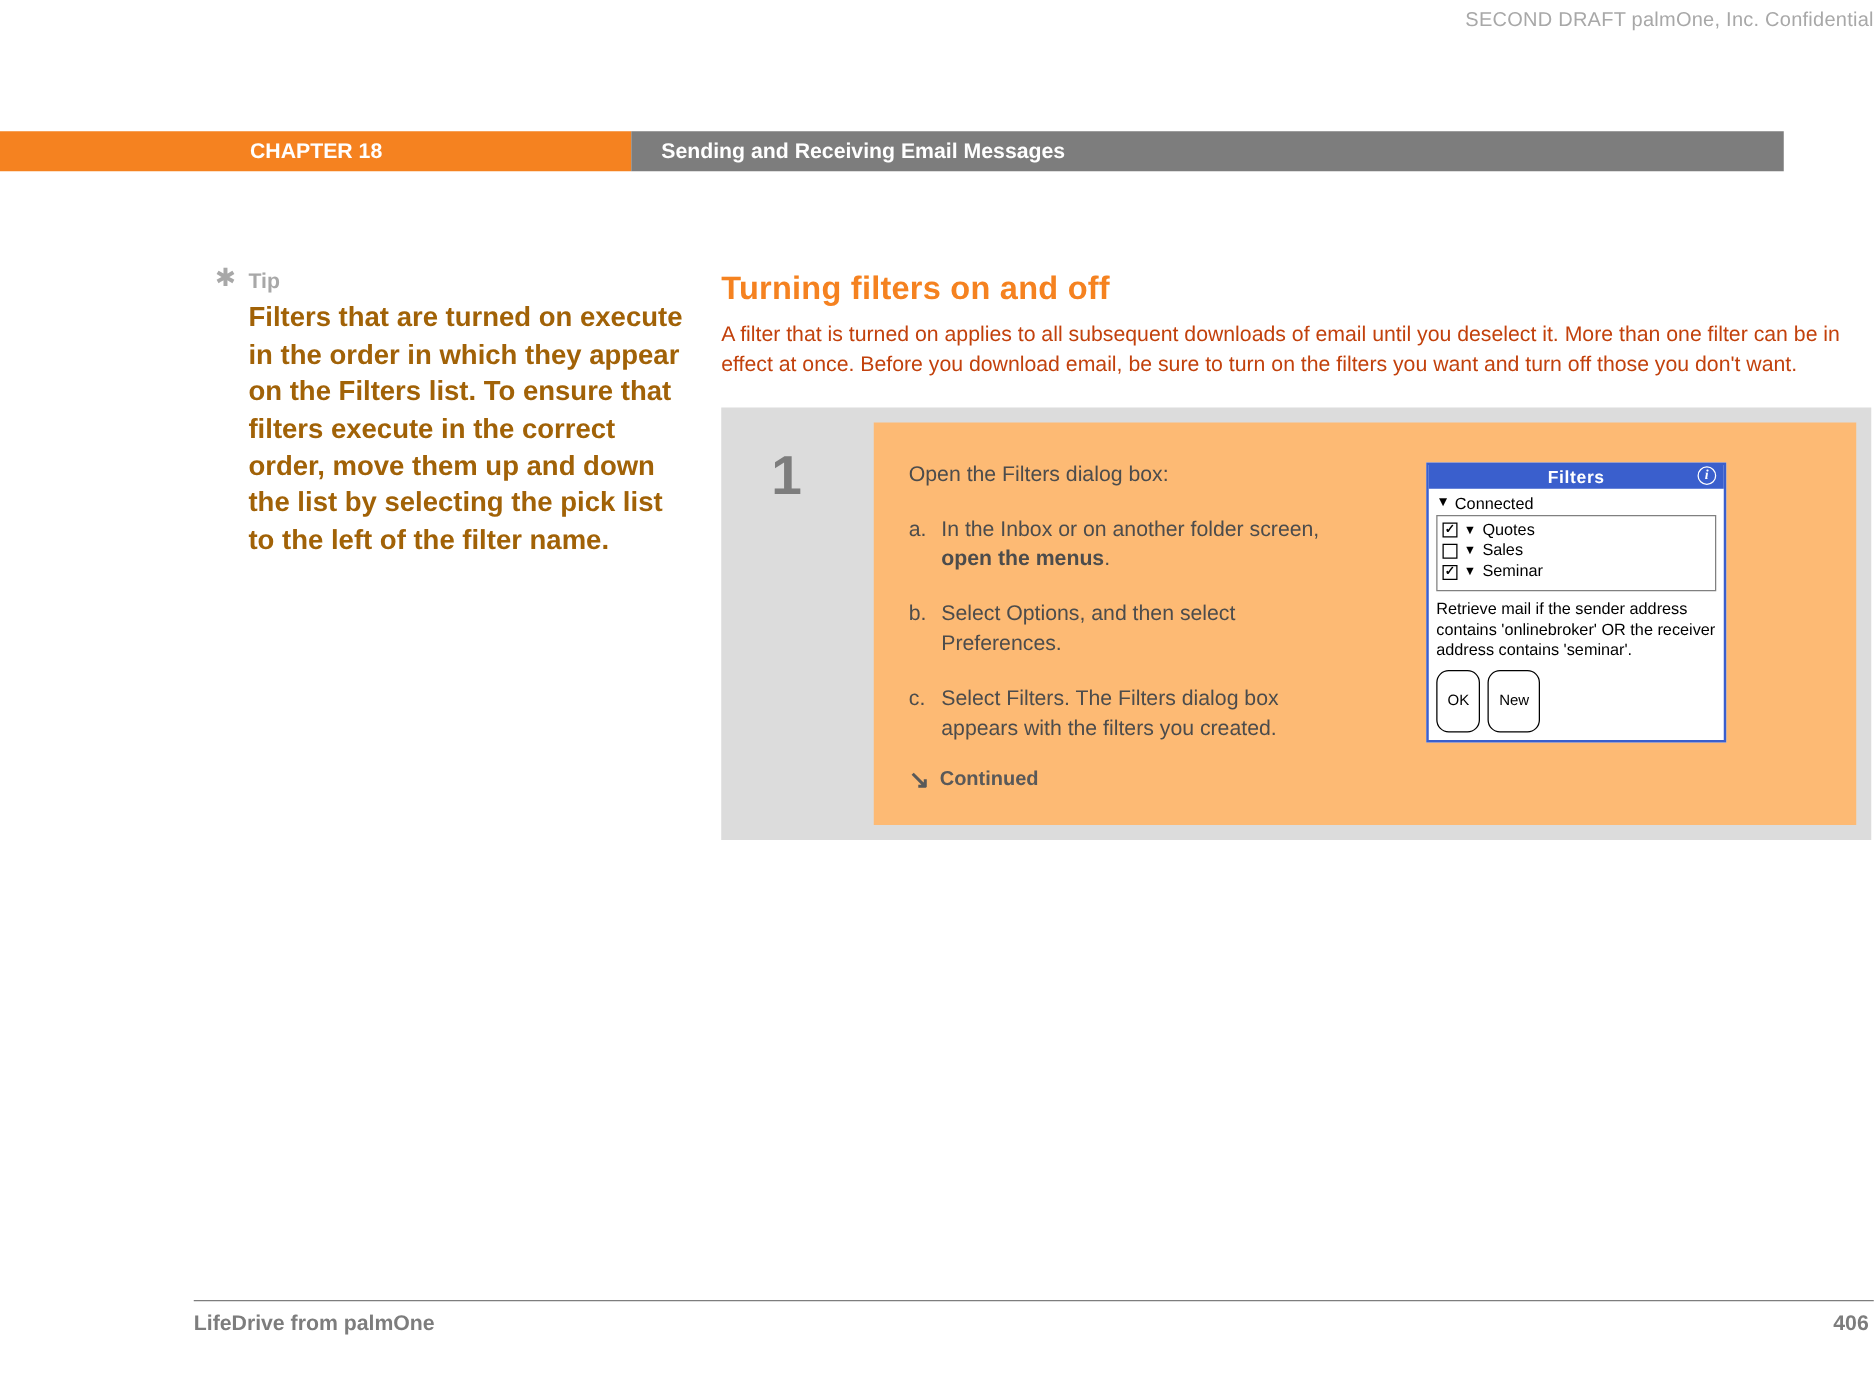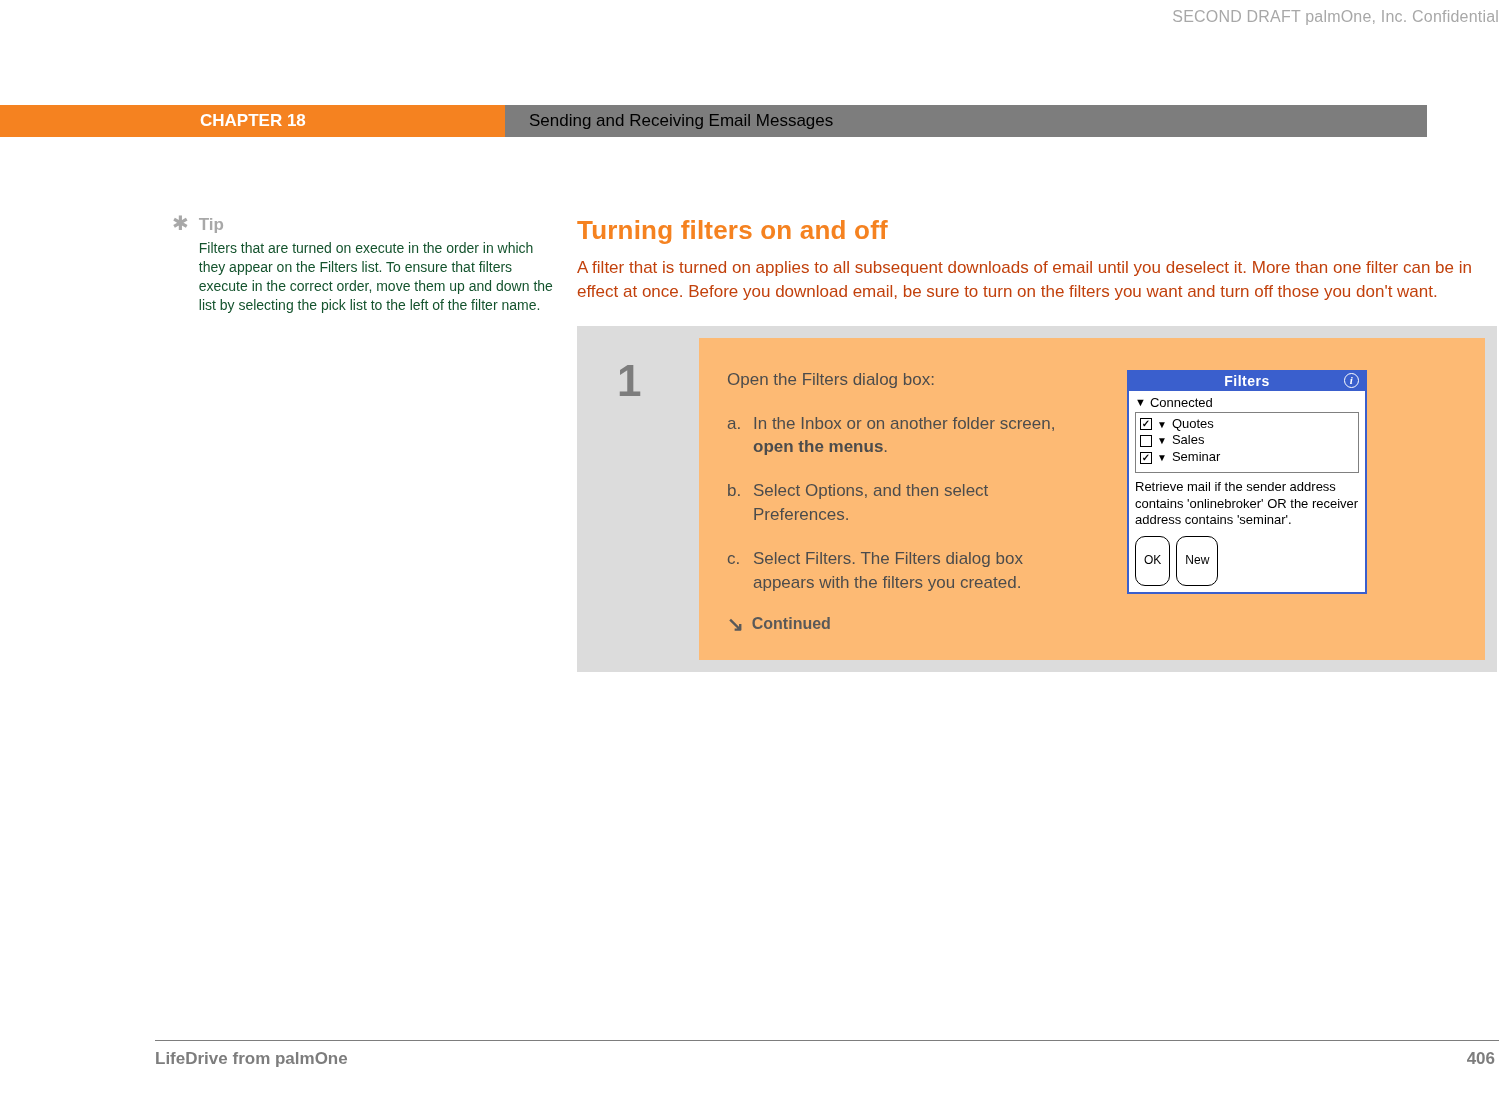--- a/index.html
+++ b/index.html
@@ -43,22 +43,22 @@
     }
     .header-gray {
       background: #7d7d7d;
       width: 922px;
       height: 32px;
       display: flex;
       align-items: center;
       padding-left: 24px;
     }
     .header-gray span {
-      color: #000000;
-      font-weight: normal;
+      color: #ffffff;
+      font-weight: bold;
       font-size: 17px;
     }
     .content-row {
       position: absolute;
       top: 215px;
       left: 0;
       width: 1499px;
       display: flex;
     }
     .sidebar {
@@ -75,23 +75,24 @@
       margin-top: -2px;
     }
     .tip-body { flex: 1; }
     .tip-heading {
       color: #a8a8a8;
       font-weight: bold;
       font-size: 17px;
       margin-bottom: 4px;
     }
     .tip-text {
-      color: #14532d;
-      font-size: 14px;
+      color: #a16207;
+      font-size: 22px;
       line-height: 1.35;
+      font-weight: bold;
     }
     .main {
       width: 922px;
       padding-left: 0;
       padding-right: 0;
     }
     .section-heading {
       color: #f58220;
       font-weight: bold;
       font-size: 26px;
@@ -161,20 +162,21 @@
     }
     .continued-arrow { font-size: 20px; line-height: 1; }
     .palm-shot {
       width: 240px;
       border: 2px solid #3a5fcd;
       background: #fff;
       font-family: "Arial Narrow", Arial, sans-serif;
       font-size: 14px;
       color: #000;
       align-self: flex-start;
+      margin-left: 14px;
     }
     .palm-titlebar {
       background: #3a5fcd;
       color: #fff;
       font-weight: bold;
       text-align: center;
       padding: 1px 0 2px 0;
       position: relative;
       letter-spacing: 0.5px;
     }

